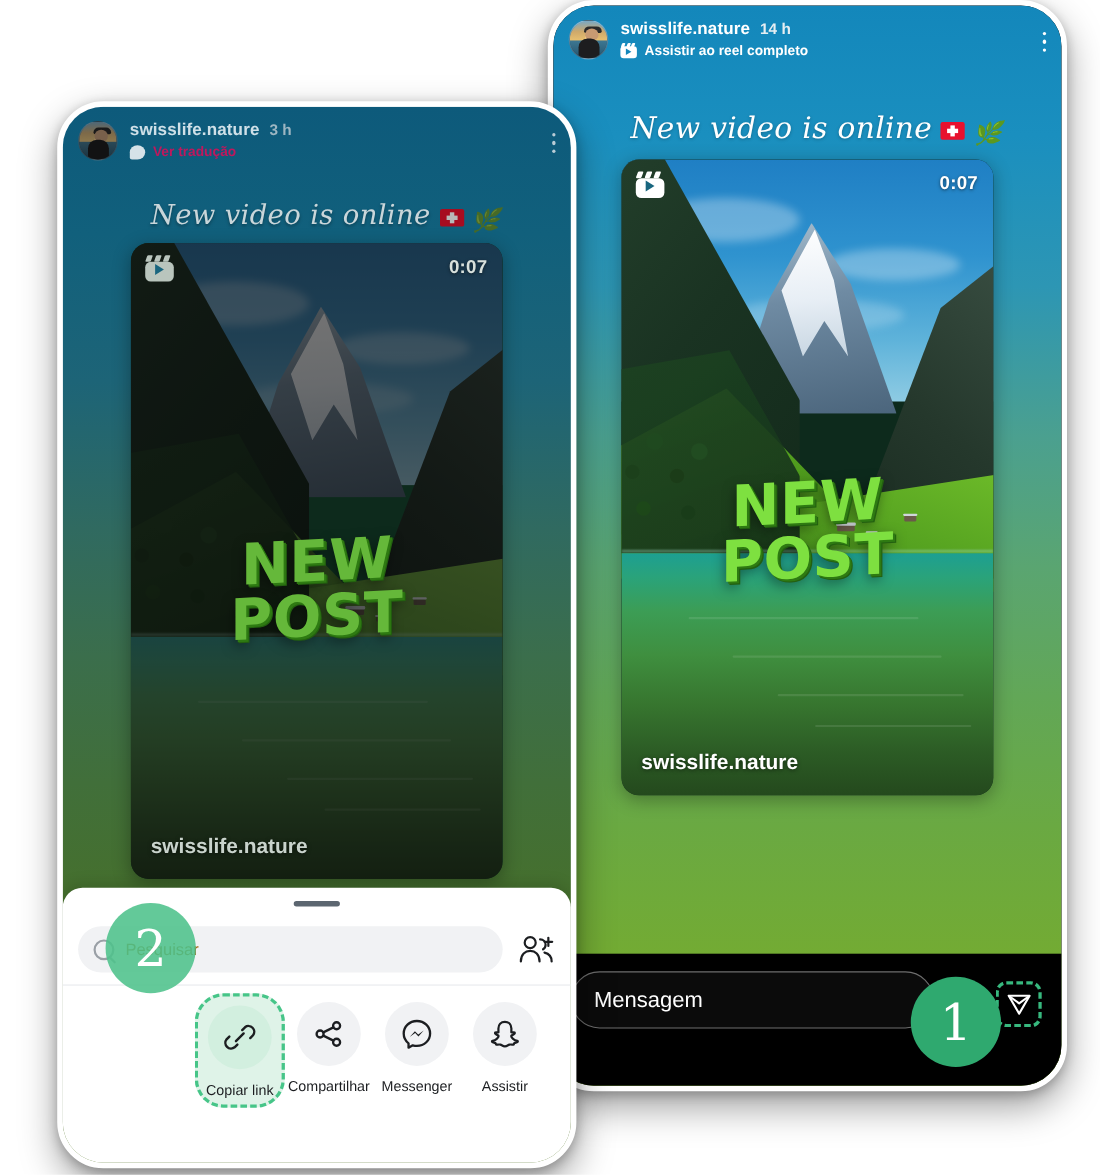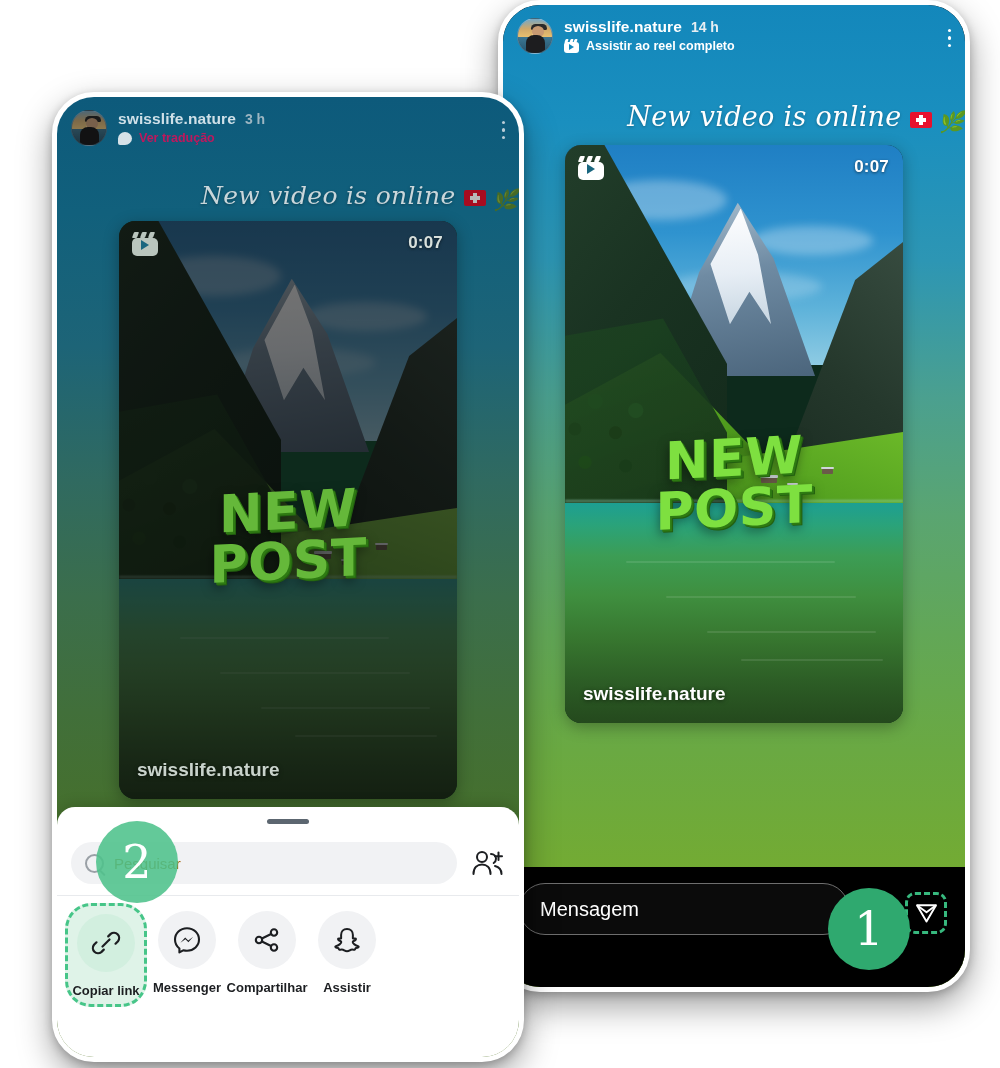--- a/index.html
+++ b/index.html
@@ -108,21 +108,21 @@
   .reel-badge i:nth-child(5){left:10px;}
 
   .translate-icon{width:14px;height:13px;border-radius:50% 50% 50% 2px;background:#d6e2e8;flex:0 0 auto;}
 
   .kebab{position:absolute;right:14px;top:24px;display:flex;flex-direction:column;gap:4px;cursor:pointer;}
   .kebab span{width:3.4px;height:3.4px;border-radius:50%;background:#ffffff;display:block;}
   .kebab.dimmed span{background:#b9ccd6;}
 
   
   .caption{
-    position:absolute;left:16px;right:0;text-align:right;
+    position:absolute;left:16px;right:0;text-align:center;
     font-family:"DejaVu Serif", serif;
     font-style:italic;font-weight:400;
     letter-spacing:.3px;
     white-space:nowrap;
   }
   .caption .w{color:#ffffff;text-shadow:0 1px 3px rgba(0,0,0,.28);}
   .caption .flag{
     display:inline-block;vertical-align:-2px;width:22px;height:16px;
     background:#e8112d;border-radius:2px;position:relative;margin-left:8px;
   }
@@ -278,21 +278,21 @@
     flex:1 1 auto;height:42px;border-radius:21px;background:#f1f2f4;
     display:flex;align-items:center;padding:0 14px;box-sizing:border-box;gap:10px;
   }
   .search-ico{width:15px;height:15px;border:2px solid #9aa0a6;border-radius:50%;position:relative;flex:0 0 auto;}
   .search-ico::after{content:"";position:absolute;right:-4px;bottom:-3px;width:7px;height:2px;background:#9aa0a6;
     transform:rotate(45deg);border-radius:1px;}
   .search-ph{color:#a16207;font-size:15px;}
   .addppl{margin-left:14px;width:34px;height:28px;flex:0 0 auto;cursor:pointer;}
   .divider{position:absolute;left:0;right:0;top:88px;height:1px;background:#e8eaed;}
 
-  .apps{position:absolute;left:0;right:12px;top:96px;display:flex;justify-content:flex-start;padding:0 8px;box-sizing:border-box;font-weight:bold;}
+  .apps{position:absolute;left:0;right:12px;top:96px;display:flex;justify-content:flex-end;padding:0 8px;box-sizing:border-box;}
   .app{width:80px;display:flex;flex-direction:column;align-items:center;cursor:pointer;position:relative;padding-top:8px;}
   .app .bubble{width:58px;height:58px;border-radius:50%;background:#f1f2f4;display:flex;align-items:center;justify-content:center;}
   .app .lab{margin-top:11px;font-size:13px;color:#1c1e21;white-space:nowrap;}
   .app.highlight{
     border:3px dashed #46c588;border-radius:26px;
     background:#dff3e8;padding:8px 4px 6px 4px;width:82px;box-sizing:border-box;
   }
   .app.highlight .bubble{background:#d2efdf;}
 
   
@@ -510,43 +510,43 @@
               <path d="M17.2 8.4 L19.7 5.9 A5.2 5.2 0 0 1 27 13.2 L24.5 15.7" fill="none" stroke="#1c1e21" stroke-width="2.2" stroke-linecap="round"></path>
             </svg>
           </div>
           <div class="lab">Copiar link</div>
         </div>
 
 
         <div class="app">
           <div class="bubble">
             <svg width="30" height="30" viewBox="0 0 30 30">
-              <path d="M15 3.2 C8.2 3.2 3 8.3 3 14.6 C3 18.2 4.7 21.4 7.4 23.5 L7.4 27.4 L11.2 25.3 C12.4 25.6 13.7 25.8 15 25.8 C21.8 25.8 27 20.8 27 14.6 C27 8.3 21.8 3.2 15 3.2 Z" fill="none" stroke="#1c1e21" stroke-width="2.1" stroke-linejoin="round"></path>
-              <path d="M8.4 17.8 L13.2 12.5 L16.2 15.5 L21.2 11.8 L16.4 17.2 L13.4 14.2 Z" fill="#1c1e21"></path>
-            </svg>
-          </div>
-          <div class="lab">Messenger</div>
-        </div>
-
-        <div class="app">
-          <div class="bubble">
-            <svg width="30" height="30" viewBox="0 0 30 30">
               <circle cx="7" cy="15" r="3.2" fill="none" stroke="#1c1e21" stroke-width="2.1"></circle>
               <circle cx="22" cy="7.5" r="3.2" fill="none" stroke="#1c1e21" stroke-width="2.1"></circle>
               <circle cx="22" cy="22.5" r="3.2" fill="none" stroke="#1c1e21" stroke-width="2.1"></circle>
               <path d="M9.9 13.5 L19.1 9" stroke="#1c1e21" stroke-width="2.1" stroke-linecap="round"></path>
               <path d="M9.9 16.5 L19.1 21" stroke="#1c1e21" stroke-width="2.1" stroke-linecap="round"></path>
             </svg>
           </div>
           <div class="lab">Compartilhar</div>
         </div>
 
         <div class="app">
           <div class="bubble">
             <svg width="30" height="30" viewBox="0 0 30 30">
+              <path d="M15 3.2 C8.2 3.2 3 8.3 3 14.6 C3 18.2 4.7 21.4 7.4 23.5 L7.4 27.4 L11.2 25.3 C12.4 25.6 13.7 25.8 15 25.8 C21.8 25.8 27 20.8 27 14.6 C27 8.3 21.8 3.2 15 3.2 Z" fill="none" stroke="#1c1e21" stroke-width="2.1" stroke-linejoin="round"></path>
+              <path d="M8.4 17.8 L13.2 12.5 L16.2 15.5 L21.2 11.8 L16.4 17.2 L13.4 14.2 Z" fill="#1c1e21"></path>
+            </svg>
+          </div>
+          <div class="lab">Messenger</div>
+        </div>
+
+        <div class="app">
+          <div class="bubble">
+            <svg width="30" height="30" viewBox="0 0 30 30">
               <path d="M15 4 C11.3 4 9.1 6.6 9.1 10.1 C9.1 11.5 9.2 12.6 9.1 13.4 C8.2 13.8 7 13.1 6.3 13.6 C5.7 14.1 6.2 15 7.2 15.5 C8.3 16 9.3 16.2 9.3 16.9 C9.3 18.3 6.6 20.6 3.8 21.2 C3 21.4 3.2 22.2 4 22.5 C5.1 22.9 6.3 22.9 6.6 23.5 C6.8 24 6.6 24.6 7.3 24.7 C8.2 24.8 9.6 24.3 11 24.7 C12.1 25 13.1 26.2 15 26.2 C16.9 26.2 17.9 25 19 24.7 C20.4 24.3 21.8 24.8 22.7 24.7 C23.4 24.6 23.2 24 23.4 23.5 C23.7 22.9 24.9 22.9 26 22.5 C26.8 22.2 27 21.4 26.2 21.2 C23.4 20.6 20.7 18.3 20.7 16.9 C20.7 16.2 21.7 16 22.8 15.5 C23.8 15 24.3 14.1 23.7 13.6 C23 13.1 21.8 13.8 20.9 13.4 C20.8 12.6 20.9 11.5 20.9 10.1 C20.9 6.6 18.7 4 15 4 Z" fill="none" stroke="#1c1e21" stroke-width="2"></path>
             </svg>
           </div>
           <div class="lab">Assistir</div>
         </div>
 
       </div>
     </div>
   </div>
 

